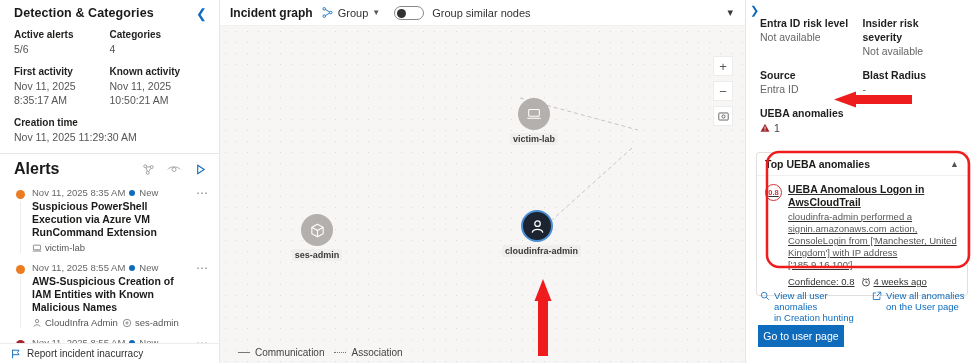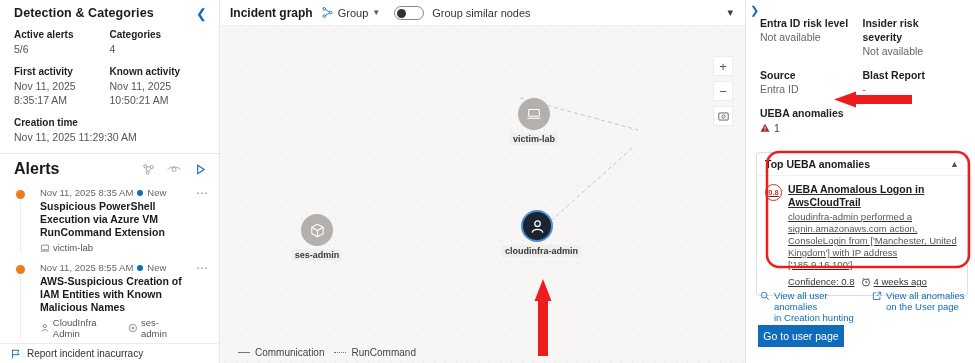--- a/index.html
+++ b/index.html
@@ -36,21 +36,21 @@
   .alerts-head {
     display:flex; align-items:center; justify-content:space-between;
     padding: 6px 12px 5px 14px;
   }
   .alerts-title { font-size: 16px; font-weight: 700; color:#1b1a19; }
   .alerts-icons { display:flex; align-items:center; gap: 12px; }
   .ai { width:14px; height:14px; display:flex; align-items:center; justify-content:center; color:#9a9a9a; cursor:pointer;}
   .ai.blue { color:#0f6cbd; }
 
   .alert-list { position:relative; }
-  .alert-item { display:flex; padding: 3px 10px 5px 12px; position:relative;gap:8px; }
+  .alert-item { display:flex; padding: 3px 10px 5px 12px; position:relative; }
   .sev-wrap { width: 16px; flex:0 0 16px; display:flex; flex-direction:column; align-items:center; padding-top:4px;}
   .sev-dot { width: 9px; height: 9px; border-radius: 50%; flex:0 0 auto; }
   .sev-dot.medium { background:#ea7c22; }
   .sev-dot.high { background:#a4262c; }
   .sev-line { width:1px; background:#ededed; flex:1 1 auto; margin-top:2px; }
   .alert-body { flex:1 1 auto; padding-left: 4px; }
   .alert-meta { font-size: 9.5px; color:#666; display:flex; align-items:center; gap:4px; line-height:13px; }
   .meta-dot { width:6px; height:6px; border-radius:50%; background:#0f6cbd; display:inline-block; }
   .alert-name { font-size: 10.5px; font-weight: 700; color:#1b1a19; line-height:13px; margin-top:1px; }
   .alert-entities { display:flex; align-items:center; gap:4px; margin-top:3px; font-size:9.5px; color:#555; }
@@ -391,21 +391,21 @@
         </div>
       </div>
 
       <div class="legend">
         <div class="lg">
           <span class="ln-solid"></span>
           <span>Communication</span>
         </div>
         <div class="lg">
           <span class="ln-dash"></span>
-          <span>RunCommand</span>
+          <span>Association</span>
         </div>
       </div>
     </div>
   </div>
 
   <div class="right-panel">
     <div class="rp-expand">❯</div>
 
     <div class="rp-body">
       <div class="rp-grid-row">
@@ -417,21 +417,21 @@
           <div class="rp-label">Insider risk severity</div>
           <div class="rp-value">Not available</div>
         </div>
       </div>
       <div class="rp-grid-row">
         <div class="rp-cell">
           <div class="rp-label">Source</div>
           <div class="rp-value">Entra ID</div>
         </div>
         <div class="rp-cell">
-          <div class="rp-label">Blast Report</div>
+          <div class="rp-label">Blast Radius</div>
           <div class="rp-value">-</div>
         </div>
       </div>
       <div class="ueba-head">
         <div class="rp-label">UEBA anomalies</div>
         <div class="ueba-count">
           <svg width="10" height="10" viewBox="0 0 12 12" fill="#a4262c">
               <path d="M6 1 L11.4 10.6 H0.6 Z"></path>
               <path d="M5.45 4.2 h1.1 v3.2 h-1.1 z M5.45 8.2 h1.1 v1.1 h-1.1 z" fill="#fff"></path>
             </svg>

